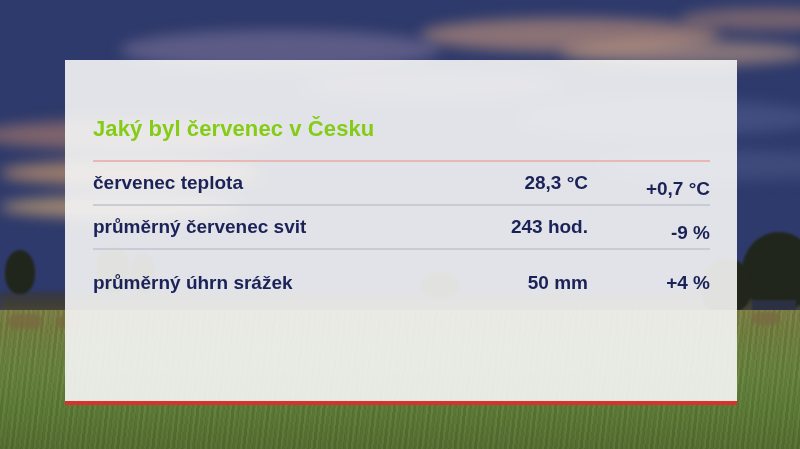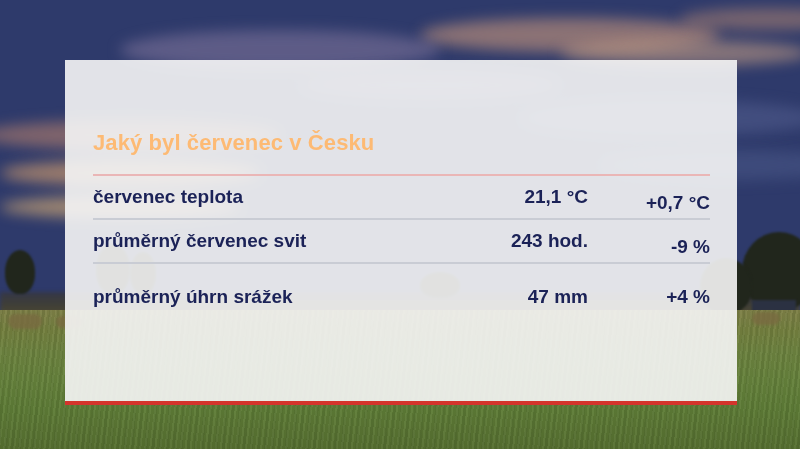--- a/index.html
+++ b/index.html
@@ -117,24 +117,24 @@
     border-bottom: 4px solid #d4342c;
   }
 
   .panel-inner {
     position: absolute;
     left: 28px; top: 0;
     width: 617px;
   }
 
   .title {
-    margin-top: 70px;
+    margin-top: 56px;
     font-size: 22px;
     font-weight: bold;
-    color: #fdba74;
+    color: #84cc16;
     letter-spacing: .1px;
     white-space: nowrap;
   }
 
   .title-rule {
     margin-top: 18px;
     height: 2px;
     width: 617px;
     background: #eab6b6;
   }
@@ -196,33 +196,33 @@
     <div class="panel-inner">
 
       <div class="title">Jaký byl červenec v Česku</div>
 
       <div class="title-rule"></div>
 
       <div class="rows">
 
         <div class="row">
           <div class="cell-label">červenec teplota</div>
-          <div class="cell-value">21,1 °C</div>
+          <div class="cell-value">28,3 °C</div>
           <div class="cell-delta">+0,7 °C</div>
         </div>
 
         <div class="row">
           <div class="cell-label">průměrný červenec svit</div>
           <div class="cell-value">243 hod.</div>
           <div class="cell-delta">-9 %</div>
         </div>
 
         <div class="row">
           <div class="cell-label">průměrný úhrn srážek</div>
-          <div class="cell-value">47 mm</div>
+          <div class="cell-value">50 mm</div>
           <div class="cell-delta">+4 %</div>
         </div>
 
       </div>
     </div>
   </div>
 
 </div>
 
 </body></html>

